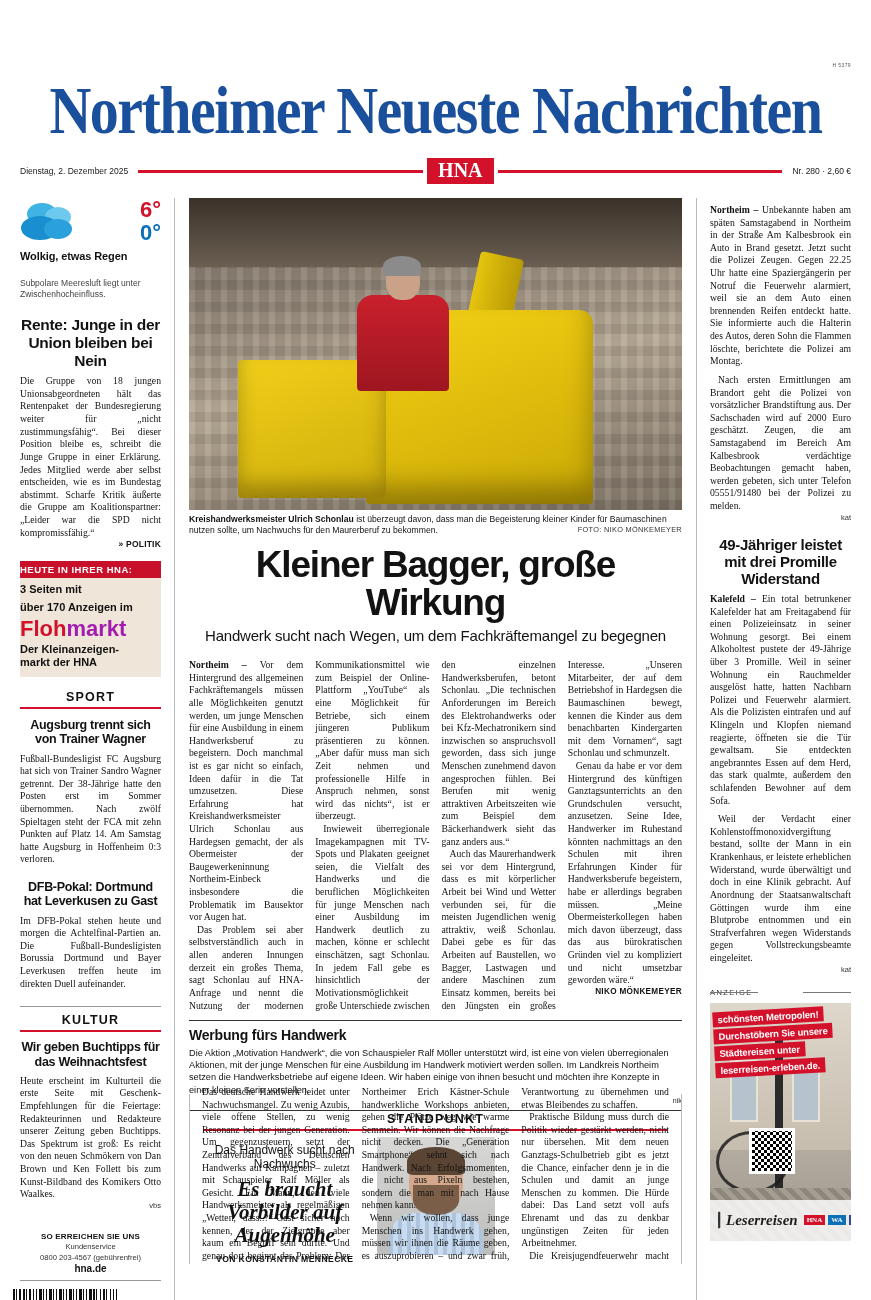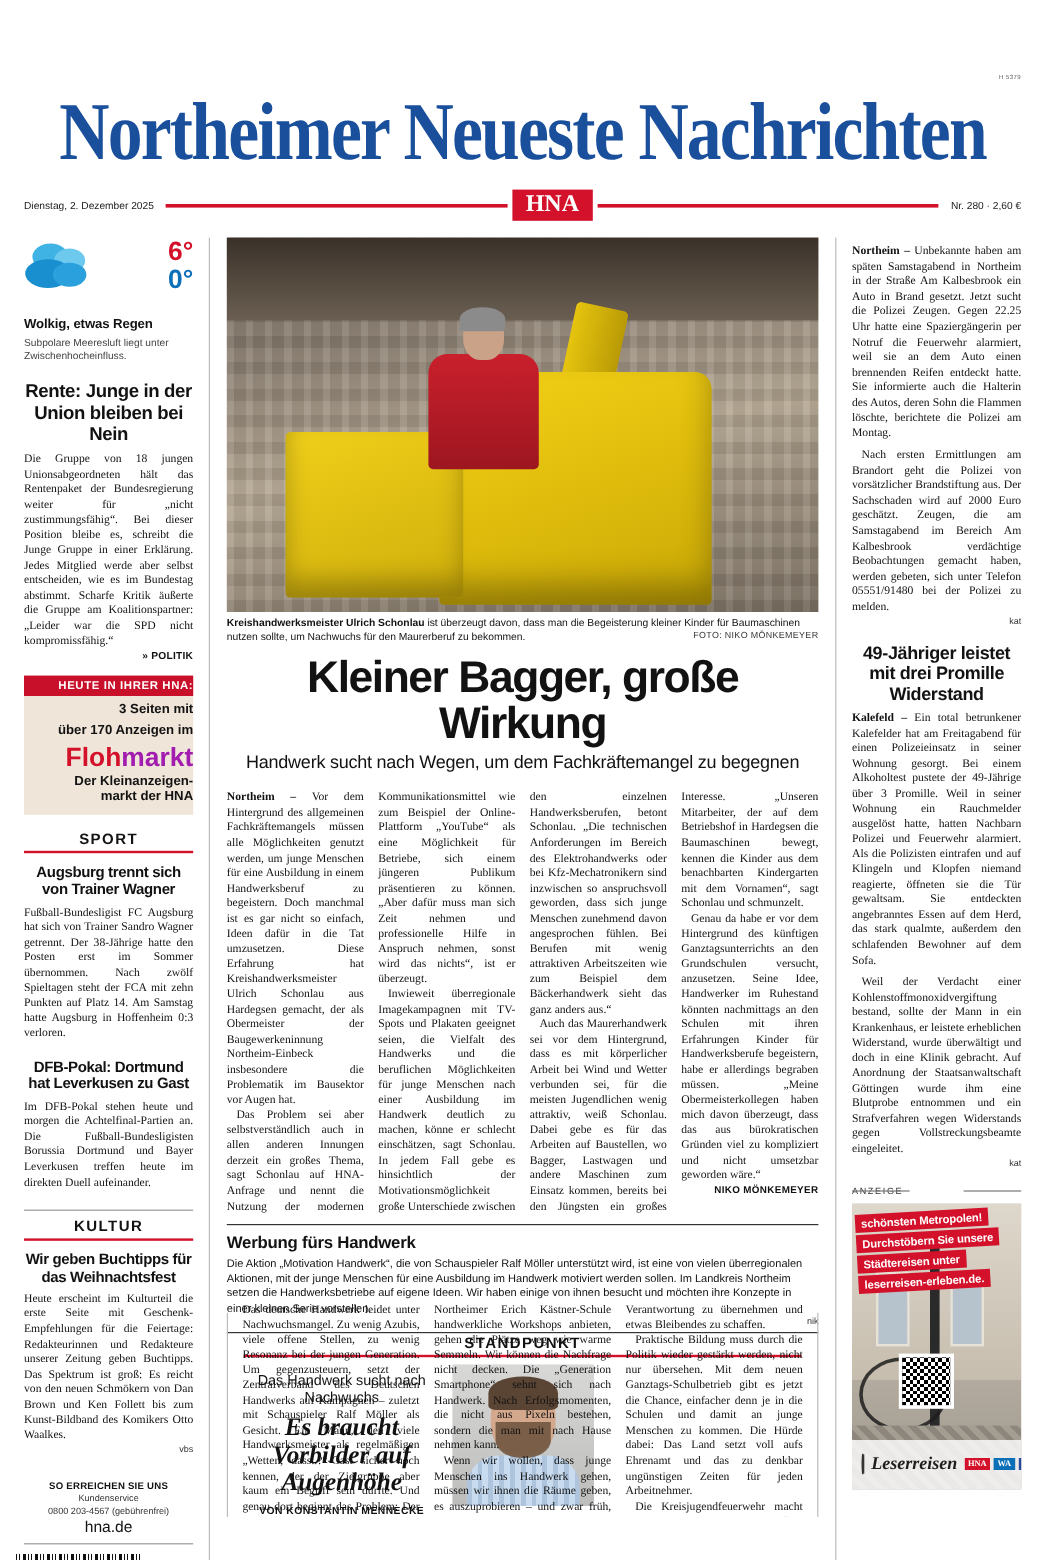--- a/index.html
+++ b/index.html
@@ -57,39 +57,39 @@
     gap: 0 14px;
   }
   .col-left { border-right: 1px solid #bbb; padding-right: 13px; }
   .col-right { border-left: 1px solid #bbb; padding-left: 13px; }
 
   
   .weather { display: flex; align-items: flex-start; justify-content: space-between; }
   .w-temps { text-align: right; font-family: "Liberation Sans", sans-serif; font-weight: 700; line-height: 1.05;}
   .w-hi { font-size: 22px; color: #d3112a; }
   .w-lo { font-size: 22px; color: #0c70b8; }
-  .w-cond { font-weight: 700; font-size: 11px; margin-top: 20px; letter-spacing: -.1px;}
-  .w-desc { font-size: 8.5px; color: #444; line-height: 1.3; margin-top: 4px; }
+  .w-cond { font-weight: 700; font-size: 11px; margin-top: 6px; letter-spacing: -.1px;}
+  .w-desc { font-size: 8.5px; color: #444; line-height: 1.3; margin-top: 16px; }
 
   
   .hl-left {
     font-weight: 700; font-size: 15.5px; line-height: 1.14;
     text-align: center; margin-top: 16px; letter-spacing: -.3px;
   }
   .body-serif {
     font-family: "Liberation Serif", serif;
     font-size: 9.7px; line-height: 1.3;
     text-align: justify; hyphens: auto;
     margin-top: 6px;
   }
   .body-serif b { font-weight: 700; }
   .kicker-ref { text-align: right; font-family:"Liberation Sans",sans-serif; font-weight:700; font-size:8.5px; letter-spacing:.2px; }
 
   
-  .promo { margin-top: 12px; background: #efe5d8; text-align: right; padding-bottom: 8px; }
+  .promo { margin-top: 12px; background: #efe5d8; text-align: left; padding-bottom: 8px; }
   .promo-top {
     background: #c9102a; color: #fff; font-weight: 700;
     font-size: 9.5px; letter-spacing: .5px; padding: 3px 0;
   }
   .promo-l1 { font-weight: 700; font-size: 11px; padding-top: 5px; line-height: 1.2;}
   .promo-big { font-weight: 700; font-size: 22px; line-height: 1.1; margin: 2px 0; }
   .promo-big .a { color: #d3112a; }
   .promo-big .b { color: #a21caf; }
   .promo-l2 { font-weight: 700; font-size: 11px; line-height: 1.2; }
 
@@ -210,21 +210,21 @@
     font-family:"Liberation Serif", serif;
     font-size: 9.7px; line-height: 1.3; text-align:justify; hyphens:auto;
   }
   .sp-cols p { text-indent: 8px; }
   .sp-cols p.first { text-indent: 0; }
 
   
   .contact { text-align:center; margin-top: 22px; }
   .contact-h { font-weight:700; font-size: 8px; letter-spacing:.2px; }
   .contact-l { font-size: 7.6px; color:#333; line-height:1.45; }
-  .contact-b { font-weight:400; font-size: 13px; }
+  .contact-b { font-weight:700; font-size: 10px; }
   .contact-rule { border-top: 1px solid #999; margin: 6px 0 8px 0; }
   .barcode-row { display:flex; align-items:flex-end; justify-content:center; gap: 8px; }
   .barcode {
     height: 40px; width: 104px;
     background: repeating-linear-gradient(90deg,
       #111 0 1.5px, #fff 1.5px 3px, #111 3px 4px, #fff 4px 6.5px,
       #111 6.5px 8.5px, #fff 8.5px 10px);
   }
   .barcode-num { font-family:"Liberation Mono", monospace; font-size: 8px; letter-spacing:1.2px; margin-top:2px;}
   .bc-small { height: 26px; width: 44px; background: repeating-linear-gradient(90deg,#111 0 1.5px,#fff 1.5px 3.4px);}

